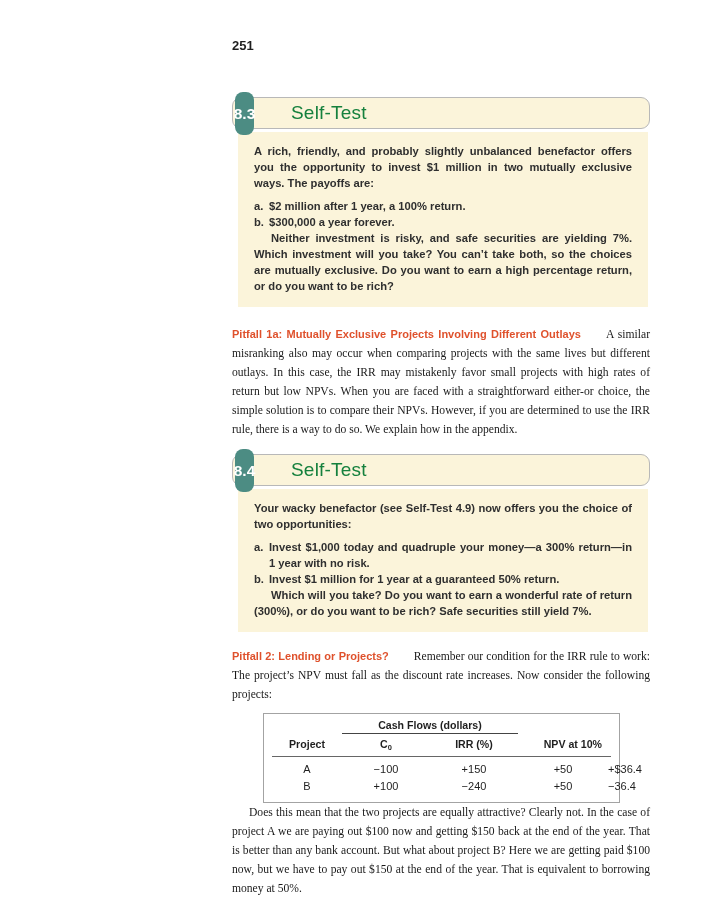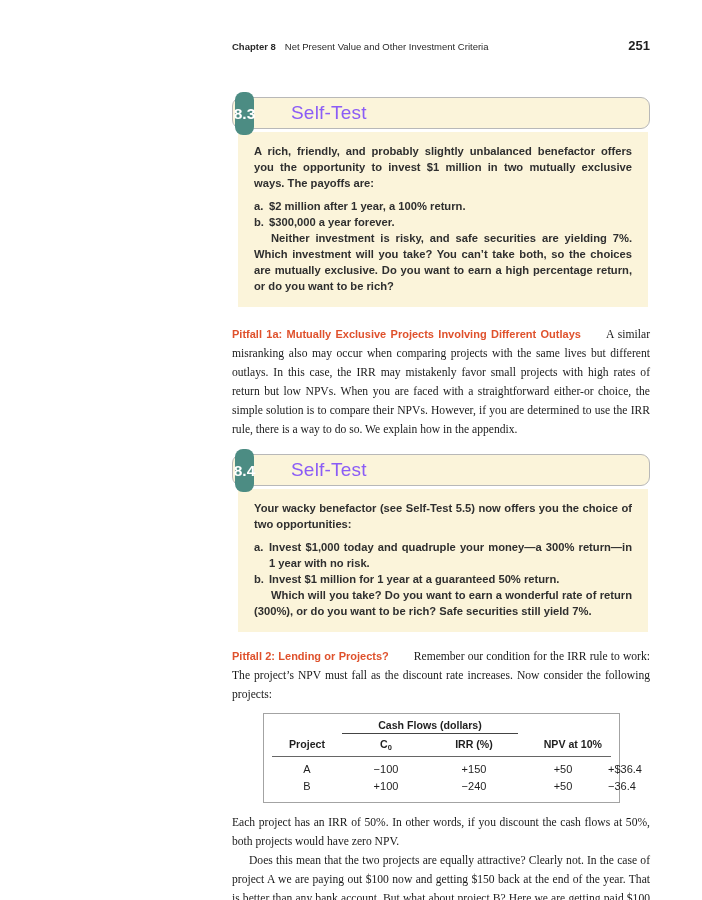--- a/index.html
+++ b/index.html
@@ -31,21 +31,21 @@
   
   .stbox { position:relative; margin-top:44px; }
   .stbox.second { margin-top:15px; }
   .stbar {
     position:relative; height:32px; background:var(--cream);
     border:1px solid #b8b8b8; border-radius:9px;
     display:flex; align-items:center; padding-left:58px; z-index:1;
   }
   .sttitle {
     font-family:"Liberation Sans", sans-serif; font-size:19px;
-    color:#8b5cf6; letter-spacing:0.2px;
+    color:#15803d; letter-spacing:0.2px;
   }
   .stbadge {
     position:absolute; left:3px; top:-5px; width:19px; height:43px;
     background:var(--teal); border-radius:8px; z-index:2;
     display:flex; align-items:center; justify-content:center;
     font-family:"Liberation Sans", sans-serif; font-weight:bold;
     font-size:15.5px; color:#ffffff;
   }
   .stbody {
     margin:3px 2px 0 6px; background:var(--cream);
@@ -95,23 +95,20 @@
   .bodyr .tcell { font-size:11px; line-height:17px; }
   sub { font-size:7.5px; vertical-align:-2px; }
 </style>
 </head>
 <body>
 
 <div class="page">
   <div class="content">
 
     <div class="runhead">
-      <div class="left">
-        <span class="chapter">Chapter 8</span><span>Net Present Value and Other Investment Criteria</span>
-      </div>
       <div class="folio">251</div>
     </div>
 
     <div class="stbox">
       <div class="stbadge">8.3</div>
       <div class="stbar">
         <span class="sttitle">Self-Test</span>
       </div>
       <div class="stbody">
         <p>A rich, friendly, and probably slightly unbalanced benefactor offers you the opportunity to invest $1 million in two mutually exclusive ways. The payoffs are:</p>
@@ -132,21 +129,21 @@
     <p class="para pitfall">
       <span class="pithead">Pitfall 1a: Mutually Exclusive Projects Involving Different Outlays</span><span>A similar misranking also may occur when comparing projects with the same lives but different outlays. In this case, the IRR may mistakenly favor small projects with high rates of return but low NPVs. When you are faced with a straightforward either-or choice, the simple solution is to compare their NPVs. However, if you are determined to use the IRR rule, there is a way to do so. We explain how in the appendix.</span>
     </p>
 
     <div class="stbox second">
       <div class="stbadge">8.4</div>
       <div class="stbar">
         <span class="sttitle">Self-Test</span>
       </div>
       <div class="stbody">
-        <p>Your wacky benefactor (see Self-Test 5.5) now offers you the choice of two opportunities:</p>
+        <p>Your wacky benefactor (see Self-Test 4.9) now offers you the choice of two opportunities:</p>
         <div class="stlist">
           <div class="stitem">
             <span class="marker">a.</span>
             <span class="itext">Invest $1,000 today and quadruple your money—a 300% return—in 1 year with no risk.</span>
           </div>
           <div class="stitem">
             <span class="marker">b.</span>
             <span class="itext">Invest $1 million for 1 year at a guaranteed 50% return.</span>
           </div>
         </div>
@@ -184,17 +181,16 @@
               <span class="tcell">B</span>
               <span class="tcell">+100</span>
               <span class="tcell">−240</span>
               <span class="tcell">+50</span>
               <span class="tcell npv">−36.4</span>
             </div>
           </div>
       </div>
     </div>
 
-    <p class="para afterbox">Each project has an IRR of 50%. In other words, if you discount the cash flows at 50%, both projects would have zero NPV.</p>
     <p class="para indent">Does this mean that the two projects are equally attractive? Clearly not. In the case of project A we are paying out $100 now and getting $150 back at the end of the year. That is better than any bank account. But what about project B? Here we are getting paid $100 now, but we have to pay out $150 at the end of the year. That is equivalent to borrowing money at 50%.</p>
 
   </div>
 </div>
 
 </body></html>

